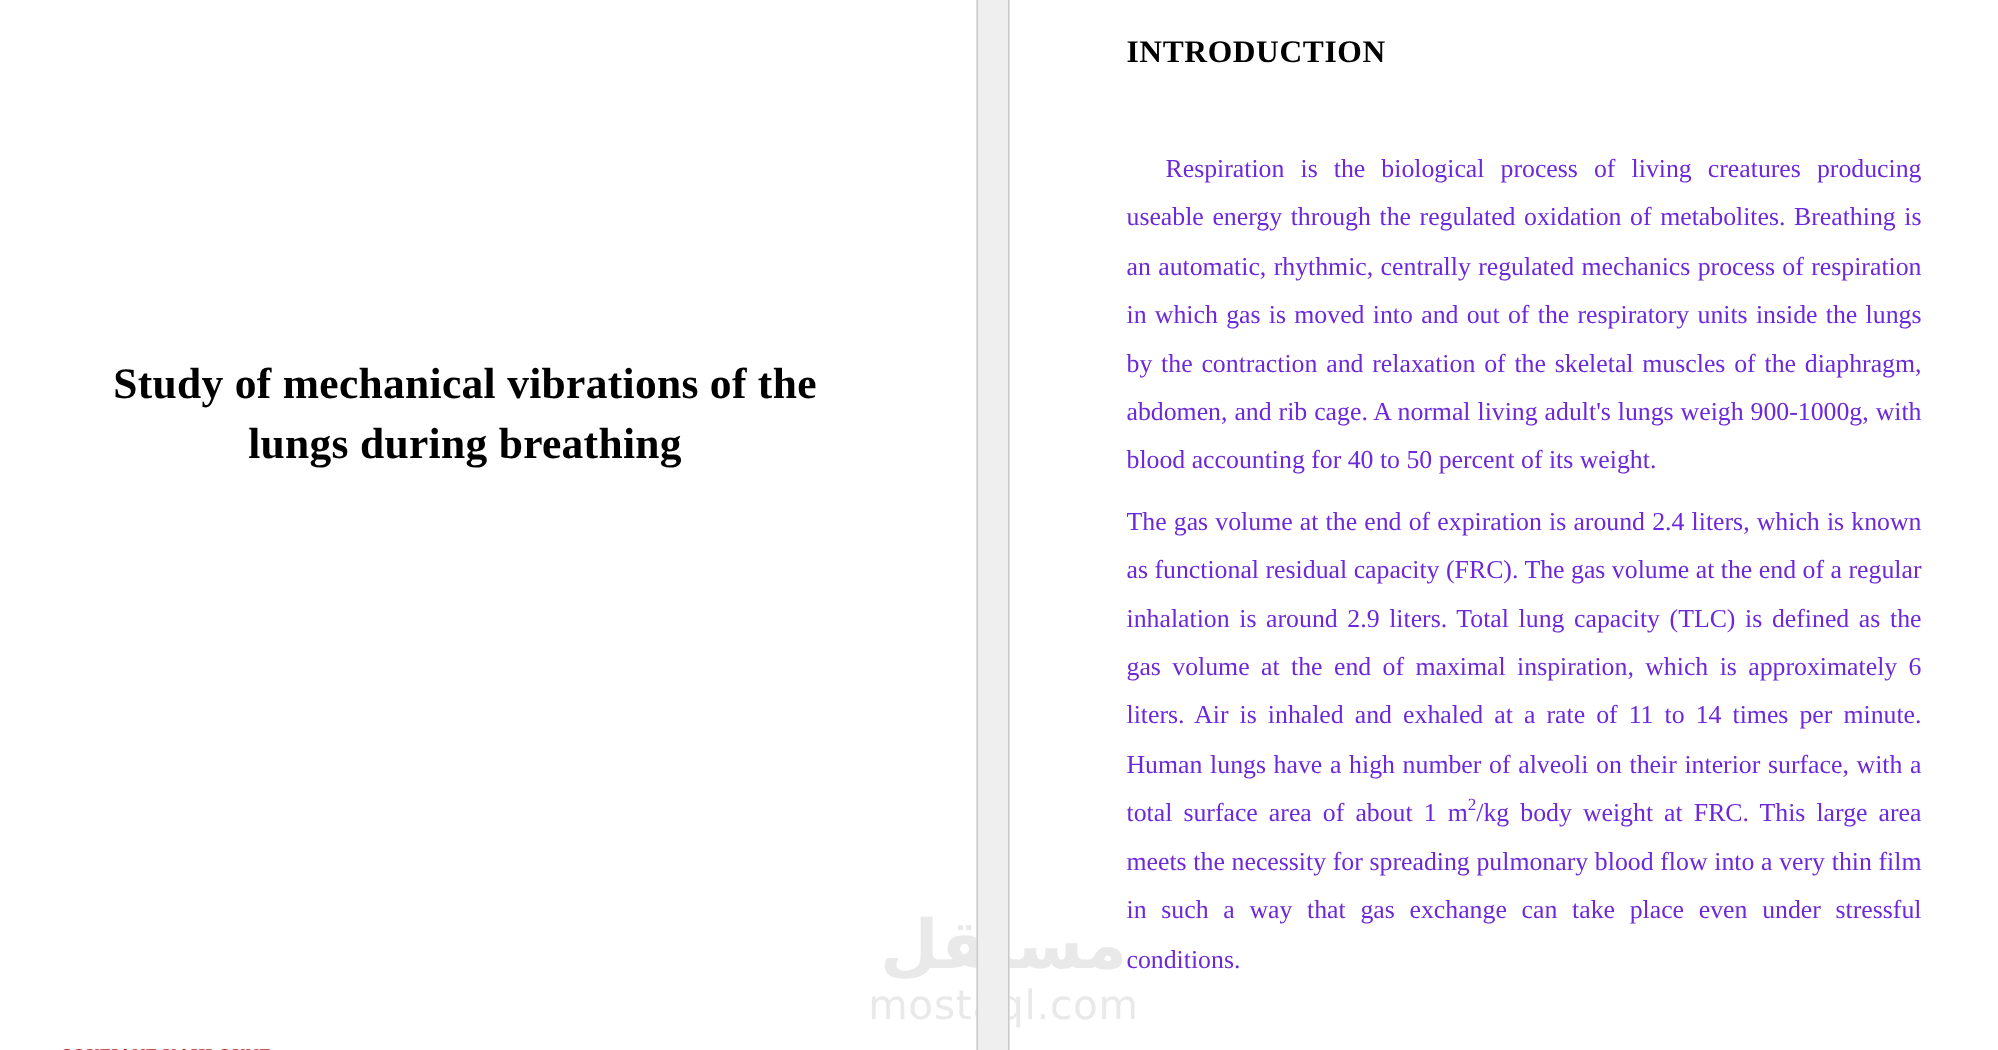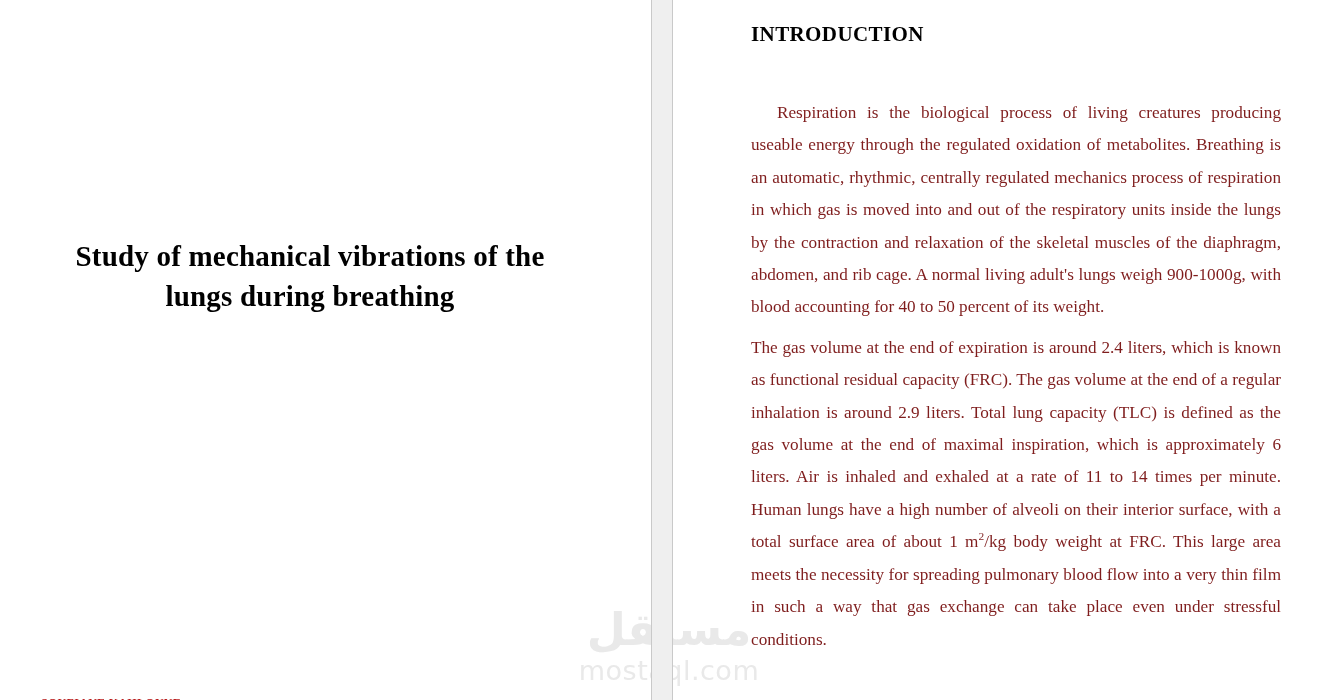--- a/index.html
+++ b/index.html
@@ -116,21 +116,21 @@
     left: 78px;
     top: 97px;
     width: 530px;
   }
   .para {
     margin: 0 0 8px 0;
     font-size: 17.2px;
     line-height: 32.4px;
     text-align: justify;
     text-justify: inter-word;
-    color: #7f1d1d;
+    color: #6d28d9;
     hyphens: none;
   }
   .para.indented { text-indent: 26px; }
   .para:last-child { margin-bottom: 0; }
   .para sup {
     font-size: 0.66em;
     vertical-align: super;
     line-height: 0;
   }
 </style>

